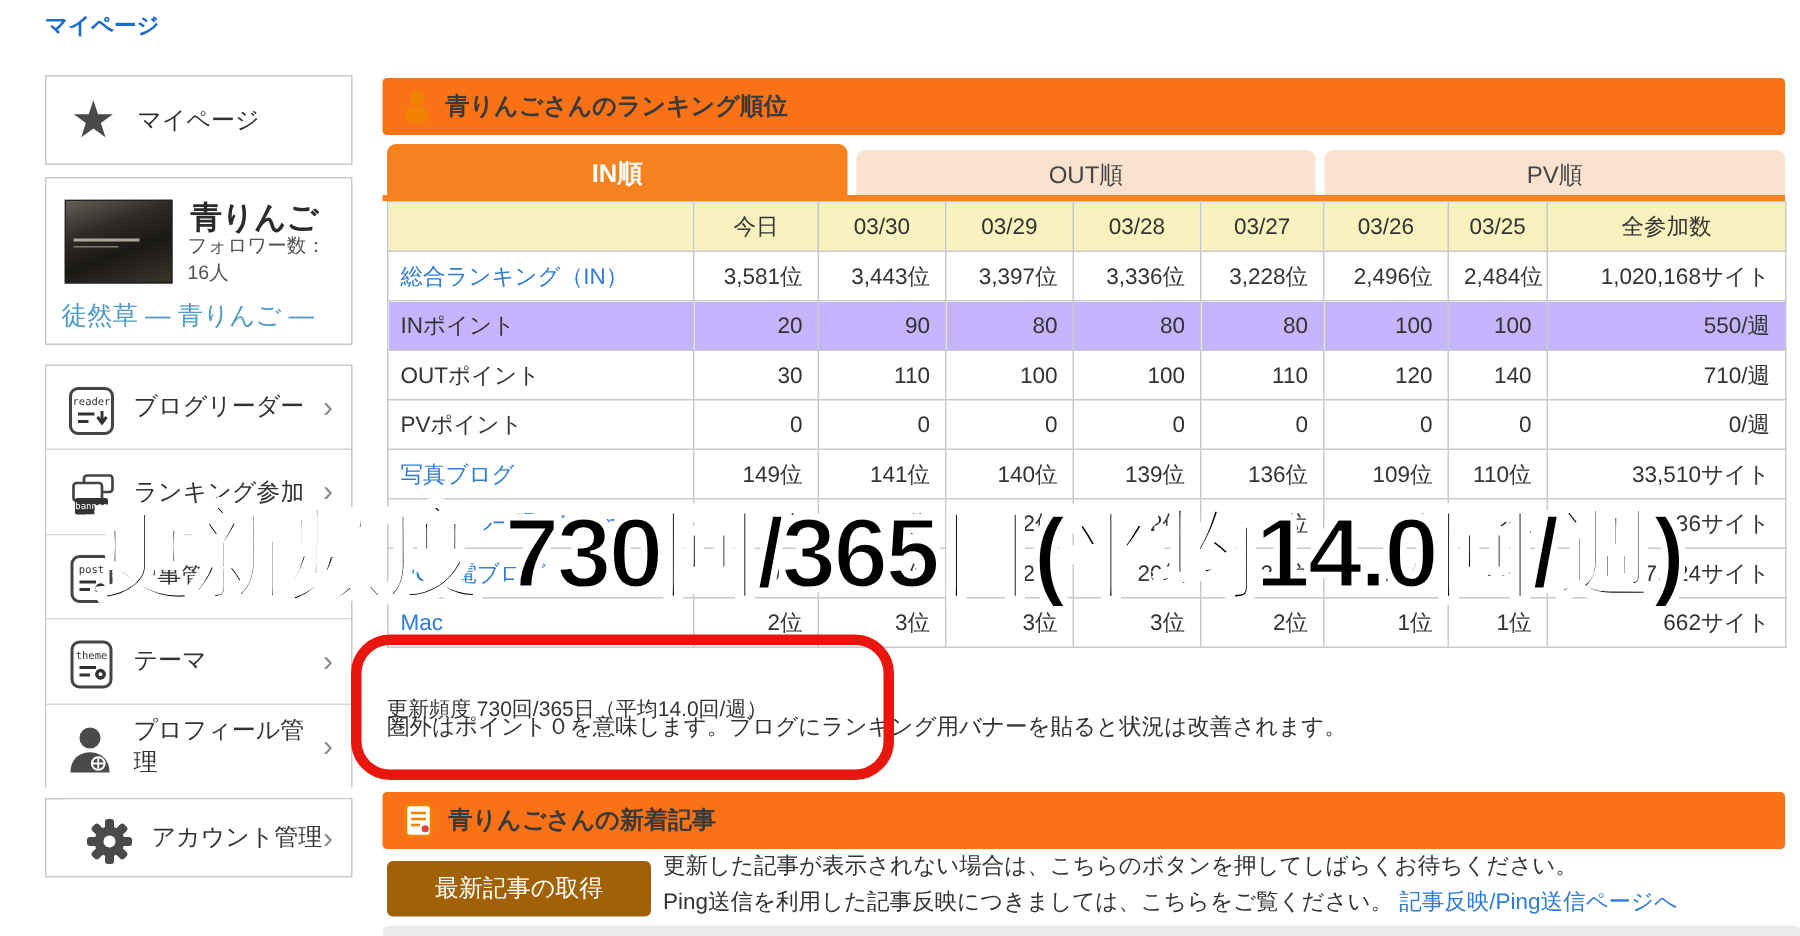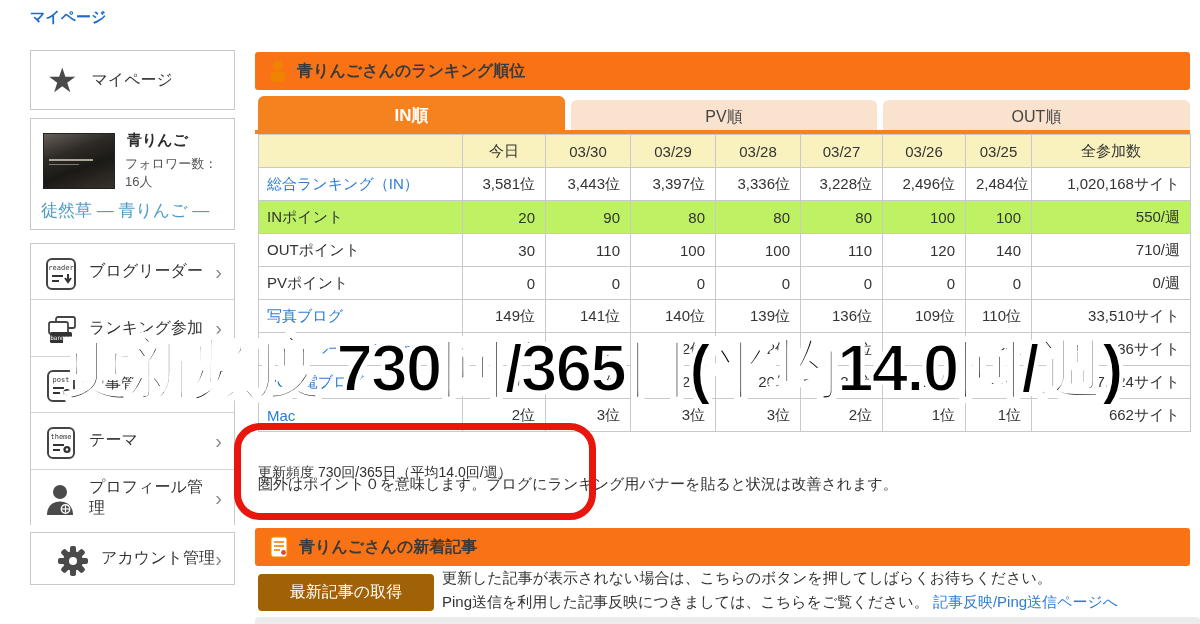--- a/index.html
+++ b/index.html
@@ -15,21 +15,21 @@
   #box-mypage { top:50px; height:60px; display:flex; align-items:center; }
   .star { font-size:34px; color:#4a4a4a; margin:0 14px 0 16px; line-height:1; }
   .sbox-label { font-size:16px; color:#333; }
 
   #box-profile { top:118px; height:112px; }
   .pf-photo { position:absolute; left:12px; top:14px; width:72px; height:56px;
      background:linear-gradient(160deg,#6a625a 0%,#2e2a26 34%,#1b1916 60%,#3a342c 100%);
      box-shadow:inset 0 0 0 1px #222; }
   .pf-photo i { position:absolute; left:6px; top:26px; width:44px; height:2px; background:#cfc8b8; opacity:.8; }
   .pf-photo u { position:absolute; left:6px; top:31px; width:30px; height:1px; background:#a89f8d; opacity:.7; }
-  .pf-name { position:absolute; left:96px; top:12px; font-size:15px; font-weight:bold; color:#2b2b2b; }
+  .pf-name { position:absolute; left:96px; top:12px; font-size:21px; font-weight:bold; color:#2b2b2b; }
   .pf-followers { position:absolute; left:94px; top:36px; font-size:13px; color:#555; }
   .pf-blog { position:absolute; left:10px; top:80px; font-size:17px; color:#4e9bc4; cursor:pointer; }
 
   #box-menu { top:243px; height:282px; }
   #box-account { top:532px; height:53px;padding-left:12px; }
   .menu-item { position:relative; height:56.4px; display:flex; align-items:center; border-bottom:1px solid #d4d4d4; cursor:pointer; background:#fff; }
   .menu-item:last-child { border-bottom:none; }
   #box-account .menu-item { height:51px; }
   .mi-icon { width:36px; margin:4px 10px 0 12px; display:flex; justify-content:center; }
   .mi-label { font-size:16px; color:#333; flex:1; }
@@ -52,21 +52,21 @@
   .tab:nth-child(3){ left:625px; width:307px; }
   #tab-rule { position:absolute; left:255px; top:130px; width:935px; height:4px; background:#f5821f; }
 
   
   #rank-table { position:absolute; left:258px; top:134px; width:932px; border-collapse:collapse; table-layout:fixed; font-size:15px; }
   #rank-table th, #rank-table td { border:1px solid #c9c9c9; height:33px; padding:0 10px; white-space:nowrap; overflow:hidden; }
   #rank-table thead th { background:#faf2be; font-weight:normal; text-align:center; color:#333; }
   #rank-table td.lbl { text-align:left; padding-left:8px; color:#333; }
   #rank-table td.lbl.link { color:#2e7cd6; cursor:pointer; }
   #rank-table td.num { text-align:right; color:#333; }
-  #rank-table tr.hl td { background:#bef264; }
+  #rank-table tr.hl td { background:#c4b5fd; }
 
   .freq-line { position:absolute; left:258px; top:424px; font-size:14px; color:#333;margin-top:40px; }
   .note-line { position:absolute; left:258px; top:475px; font-size:15px; color:#333; }
 
   
   #get-btn { position:absolute; left:258px; top:574px; width:176px; height:37px; background:#a16207; color:#fff;
              font-size:16px; border:none; border-radius:4px; cursor:pointer; font-family:inherit; }
   .art-text { position:absolute; left:442px; top:566px; font-size:15px; color:#333; line-height:24px; }
   .art-link { color:#2e7cd6; cursor:pointer; }
   #bottom-strip { position:absolute; left:255px; top:617px; width:945px; height:7px; background:#ececec; border-radius:4px 4px 0 0; }
@@ -202,22 +202,22 @@
       <svg width="18" height="22" viewBox="0 0 18 22">
         <circle cx="9" cy="5.5" r="5" fill="#f08300"></circle>
         <rect x="1.5" y="11.5" width="15" height="10.5" rx="4.5" fill="#f08300"></rect>
       </svg>
     </span>
     <span class="b-title">青りんごさんのランキング順位</span>
   </div>
 
   <div id="tabs">
       <div class="tab active">IN順</div>
+      <div class="tab">OUT順</div>
       <div class="tab">PV順</div>
-      <div class="tab">OUT順</div>
     </div>
   <div id="tab-rule"></div>
 
   <table id="rank-table">
     <colgroup>
       <col style="width:204px">
         <col style="width:83px">
         <col style="width:85px">
         <col style="width:85px">
       <col style="width:85px">

